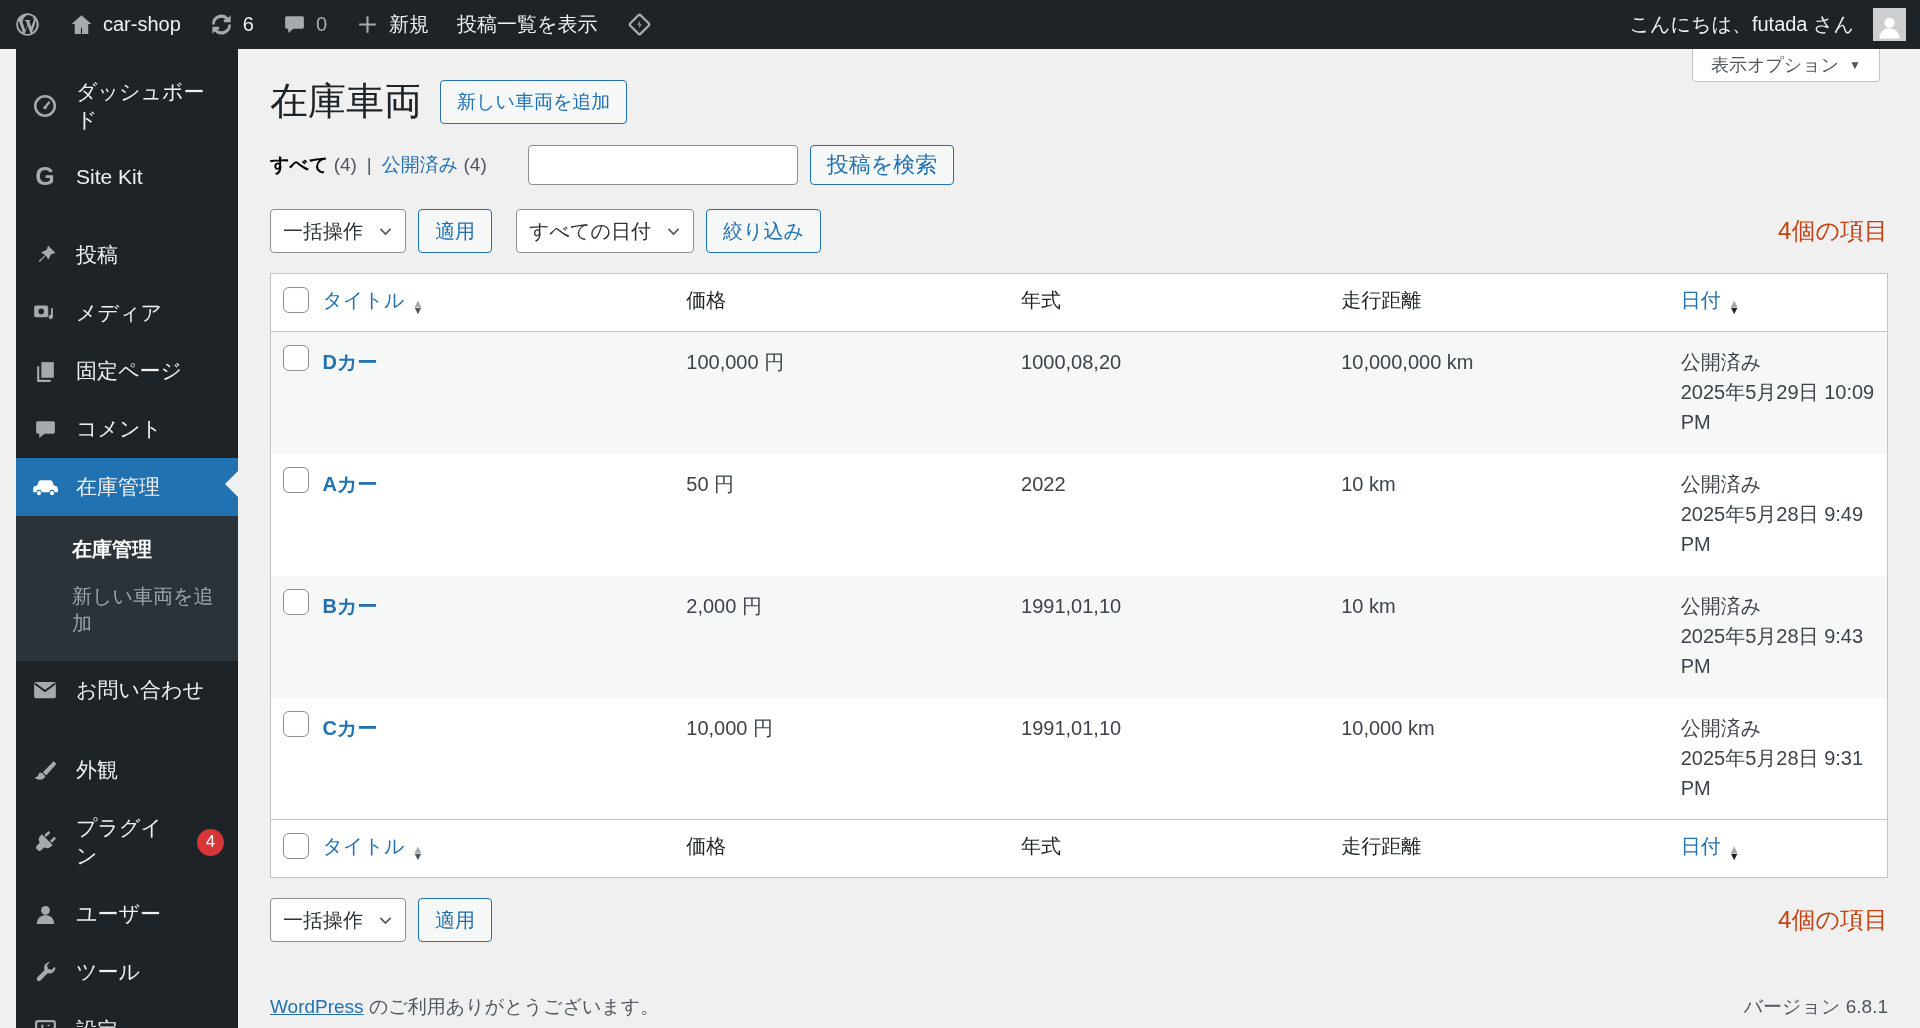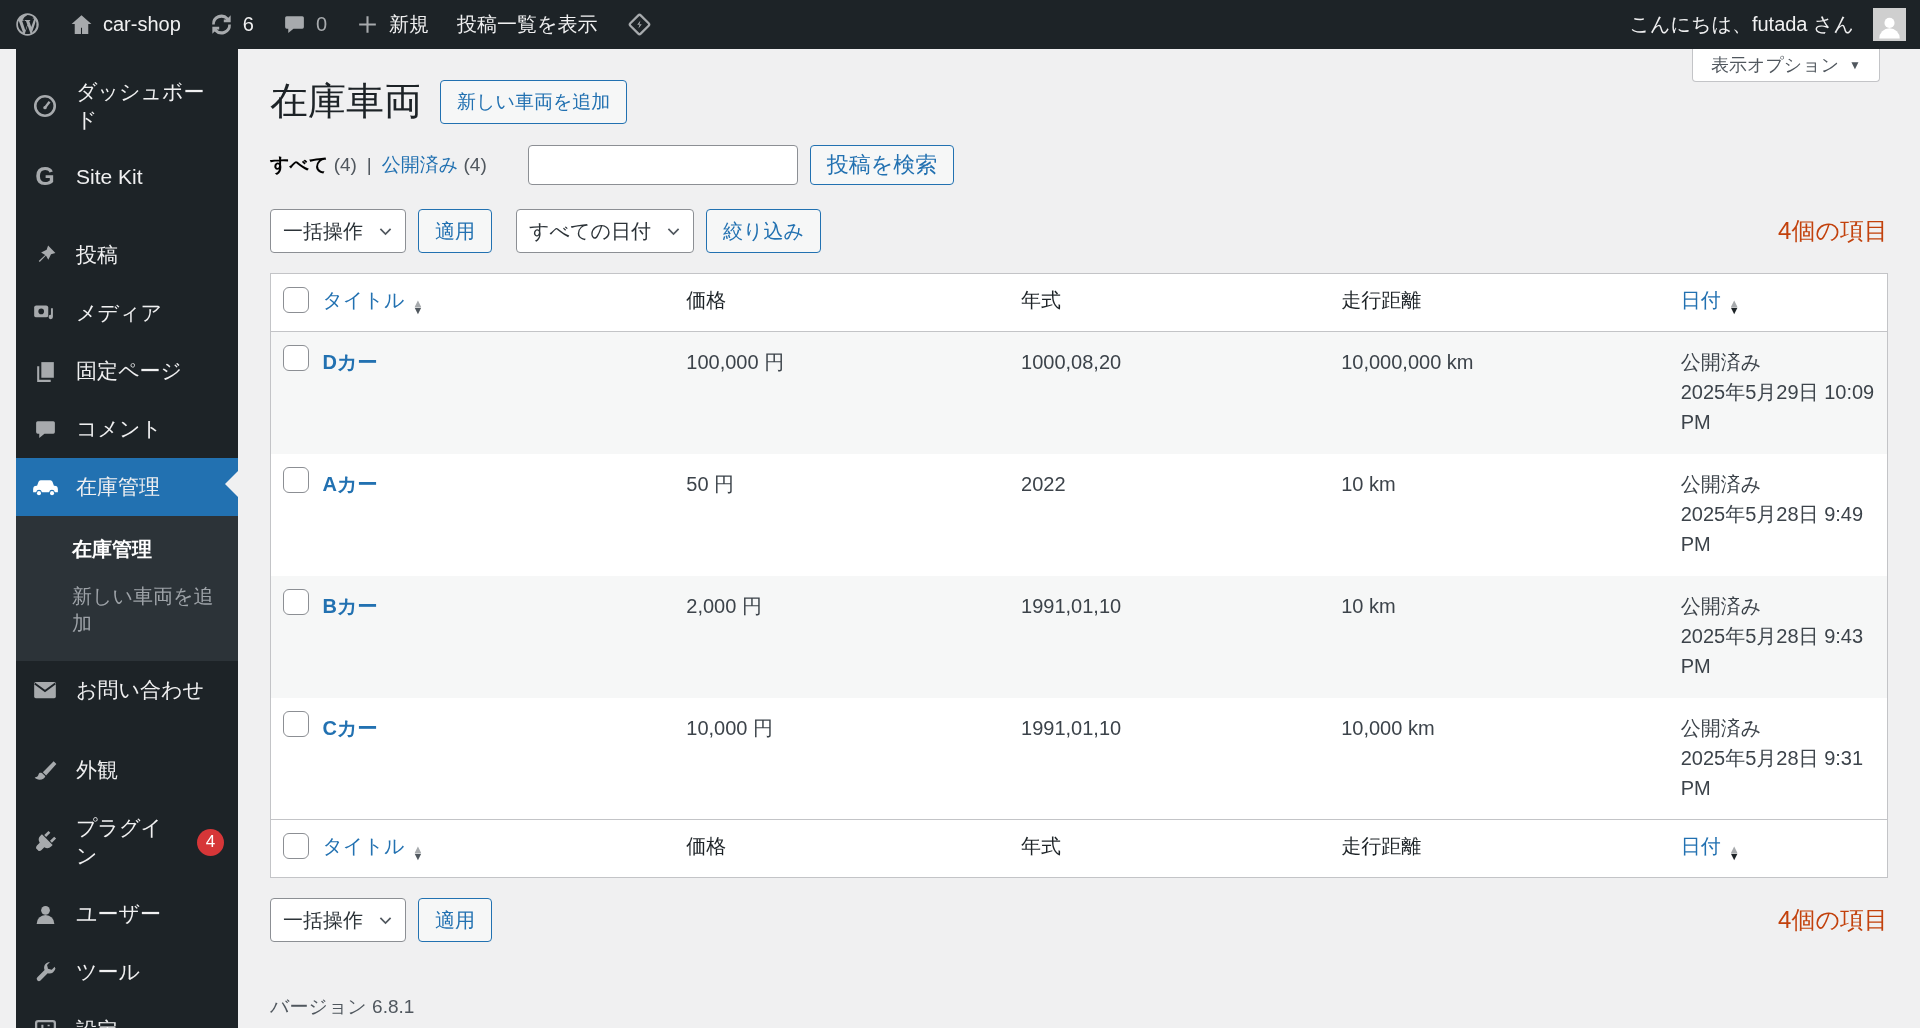--- a/index.html
+++ b/index.html
@@ -482,16 +482,20 @@
               <path d="M4 7l6 6 6-6"></path>
             </svg>
           </span>
       </span>
       <button class="btn btn-tall">適用</button>
     </div>
     <span class="count-items">4個の項目</span>
   </div>
 
   <div class="footer">
+    <span>
+      <a style="text-decoration:underline;cursor:pointer;">WordPress</a>
+      <span>のご利用ありがとうございます。</span>
+    </span>
     <span>バージョン 6.8.1</span>
   </div>
 
 </div>
 
 </body></html>

